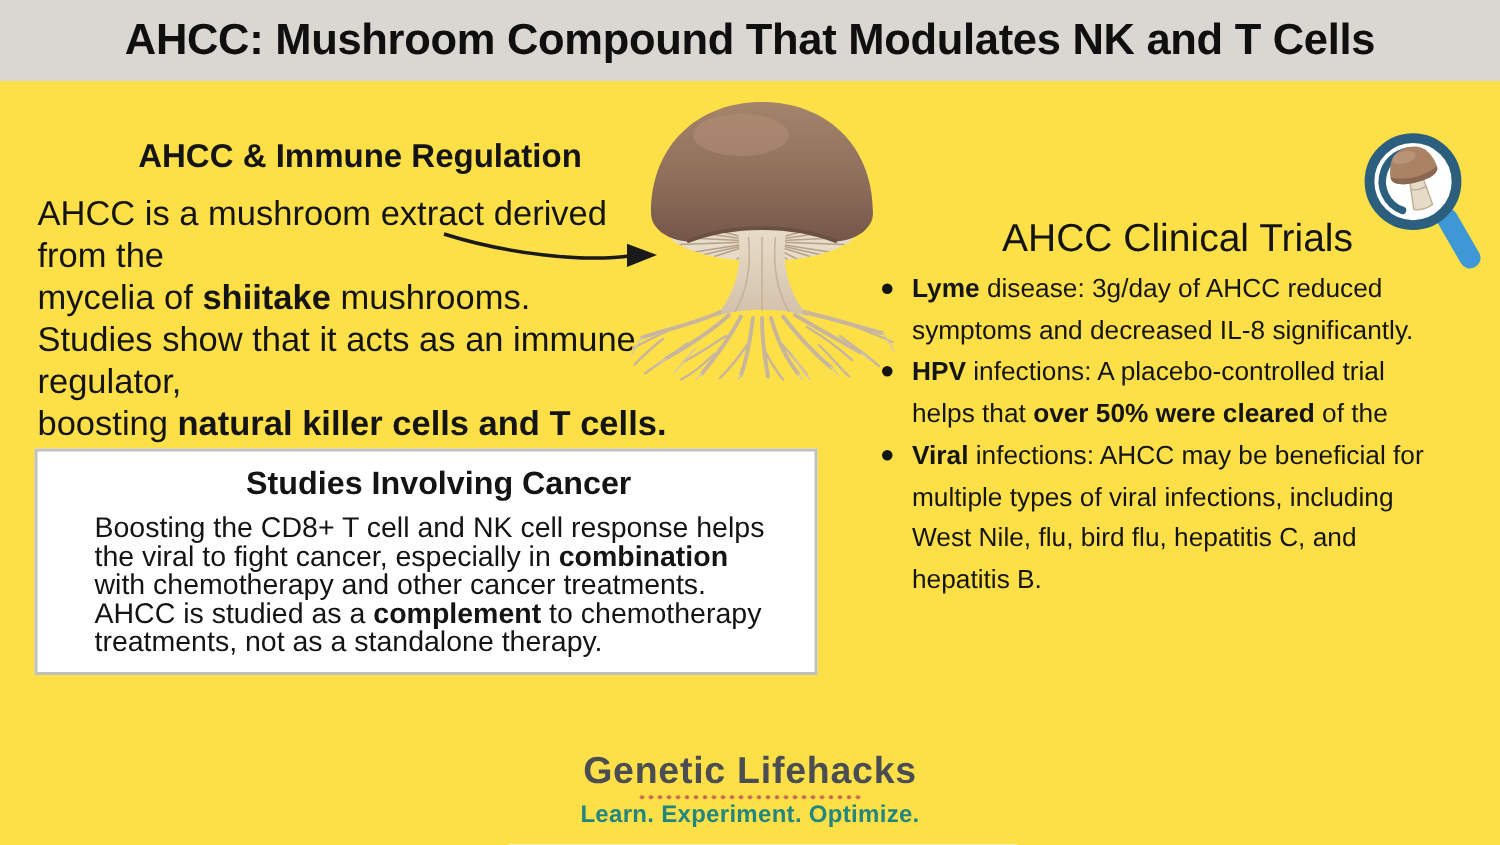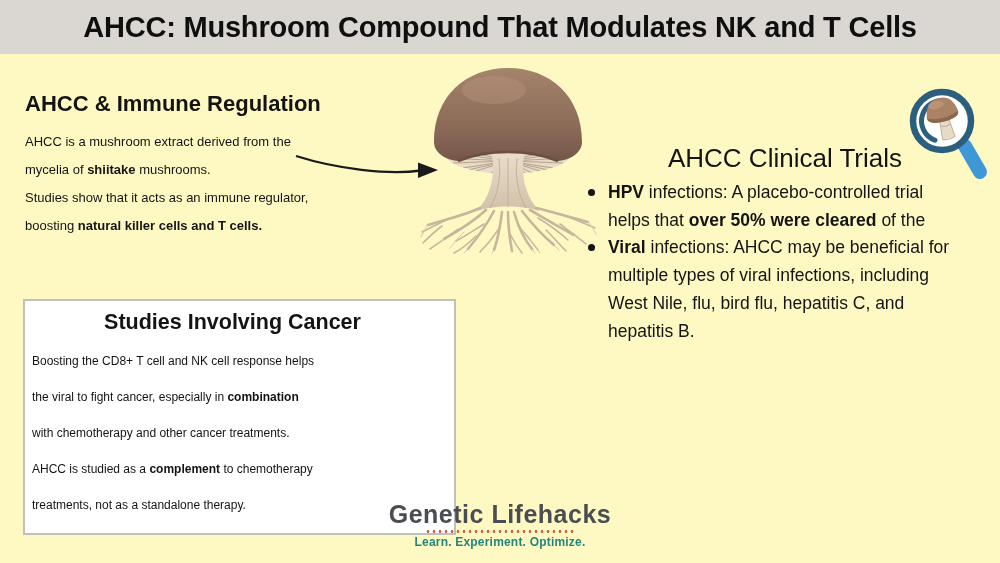--- a/index.html
+++ b/index.html
@@ -1,68 +1,68 @@
 <!DOCTYPE html>
 <html><head>
 <meta charset="utf-8">
 <style>
   * { margin:0; padding:0; box-sizing:border-box; }
   html,body { background:#ffffff; }
   body { font-family:"Liberation Sans", sans-serif; color:#141414; }
   .page {
     position:relative; width:1000px; height:563px;
-    background:#fef9c3; overflow:hidden; margin:0 auto;
+    background:#fde047; overflow:hidden; margin:0 auto;
   }
   
   .title-bar {
     position:absolute; left:0; top:0; width:1000px; height:54px;
     background:#dad6d1; display:flex; align-items:center; justify-content:center;
   }
   .title-bar h1 {
     font-size:29px; font-weight:700; color:#0f0f0f; letter-spacing:-0.2px;
   }
   
   .immune { position:absolute; left:25px; top:91px; width:430px; }
-  .immune h2 { font-size:22px; line-height:26px; font-weight:700; text-align:left; margin-bottom:11px; }
-  .immune p { font-size:13px; line-height:28px; }
+  .immune h2 { font-size:22px; line-height:26px; font-weight:700; text-align:center; margin-bottom:11px; }
+  .immune p { font-size:23px; line-height:28px; }
   b { font-weight:700; }
   
   .arrow-svg { position:absolute; left:292px; top:150px; width:148px; height:34px; }
   
   .mushroom-svg { position:absolute; left:418px; top:58px; width:180px; height:196px; }
   
   .trials { position:absolute; left:585px; top:110px; width:400px; }
   .trials h2 { font-size:26px; line-height:24px; font-weight:400; text-align:center; margin-bottom:9px;margin-top:36px; }
   .trials ul { list-style:none; }
   .trials li {
     position:relative; padding-left:23px;
     font-size:17.5px; line-height:27.7px;
   }
   .trials li::before {
     content:""; position:absolute; left:3px; top:10px;
     width:7px; height:7px; border-radius:50%; background:#141414;
   }
   .magnifier-svg { position:absolute; left:902px; top:84px; width:92px; height:100px; }
   
   .cancer-box {
-    position:absolute; left:23px; top:299px; width:433px;
+    position:absolute; left:23px; top:299px; width:522px;
     border:2px solid #c1c0be; background:#ffffff;
-    padding:8px 21px 10px 7px;
+    padding:8px 21px 10px 38px;
   }
   .cancer-box h2 { font-size:21.5px; line-height:26px; font-weight:700; text-align:center; margin-bottom:8px; }
-  .cancer-box p { font-size:12px; line-height:36px; }
+  .cancer-box p { font-size:19px; line-height:19px; }
   
   .footer { position:absolute; left:0; top:500px; width:1000px; text-align:center; }
   .brand { font-size:25px; font-weight:700; color:#4a4e53; letter-spacing:0.5px; }
   .dots-row {
     display:block; width:152px; height:5px; margin:0 auto;
     background-image:radial-gradient(circle, #c8694f 1.3px, rgba(0,0,0,0) 1.6px);
     background-size:6px 5px; background-position:center;
   }
-  .tagline { font-size:12px; font-weight:700; color:#22867f; letter-spacing:0.2px; margin-top:1px; }
+  .tagline { font-size:16px; font-weight:700; color:#22867f; letter-spacing:0.2px; margin-top:1px; }
 </style>
 </head>
 <body>
 
 <div class="page">
 
   <header class="title-bar">
     <h1>AHCC: Mushroom Compound That Modulates NK and T Cells</h1>
   </header>
 
@@ -167,20 +167,21 @@
           <path d="M 26,181 L 20,186"></path>
         <path d="M 46,174 C 40,180 36,185 32,190"></path>
         <path d="M 110,178 C 114,185 118,190 122,195"></path>
       </g>
     </g>
   </svg>
 
   <section class="trials">
     <h2>AHCC Clinical Trials</h2>
     <ul>
+      <li><b>Lyme</b><span> disease: 3g/day of AHCC reduced</span><br><span>symptoms and decreased IL-8 significantly.</span></li>
       <li><b>HPV</b><span> infections: A placebo-controlled trial</span><br><span>helps that </span><b>over 50% were cleared</b><span> of the</span><br></li>
       <li><b>Viral</b><span> infections: AHCC may be beneficial for</span><br><span>multiple types of viral infections, including</span><br><span>West Nile, flu, bird flu, hepatitis C, and</span><br><span>hepatitis B.</span></li>
     </ul>
   </section>
 
   <svg class="magnifier-svg" viewBox="0 0 92 100" aria-hidden="true">
     <line x1="63" y1="62" x2="78" y2="88" stroke="#3e98d5" stroke-width="14" stroke-linecap="round"></line>
     <circle cx="40" cy="37" r="29" fill="#ffffff" stroke="#2c5f7e" stroke-width="6.5"></circle>
     <circle cx="40" cy="37" r="20.5" fill="none" stroke="#2c5f7e" stroke-width="5" stroke-linecap="round" stroke-dasharray="58 75" transform="rotate(110 40 37)"></circle>
     <g transform="rotate(-14 40 37)">

